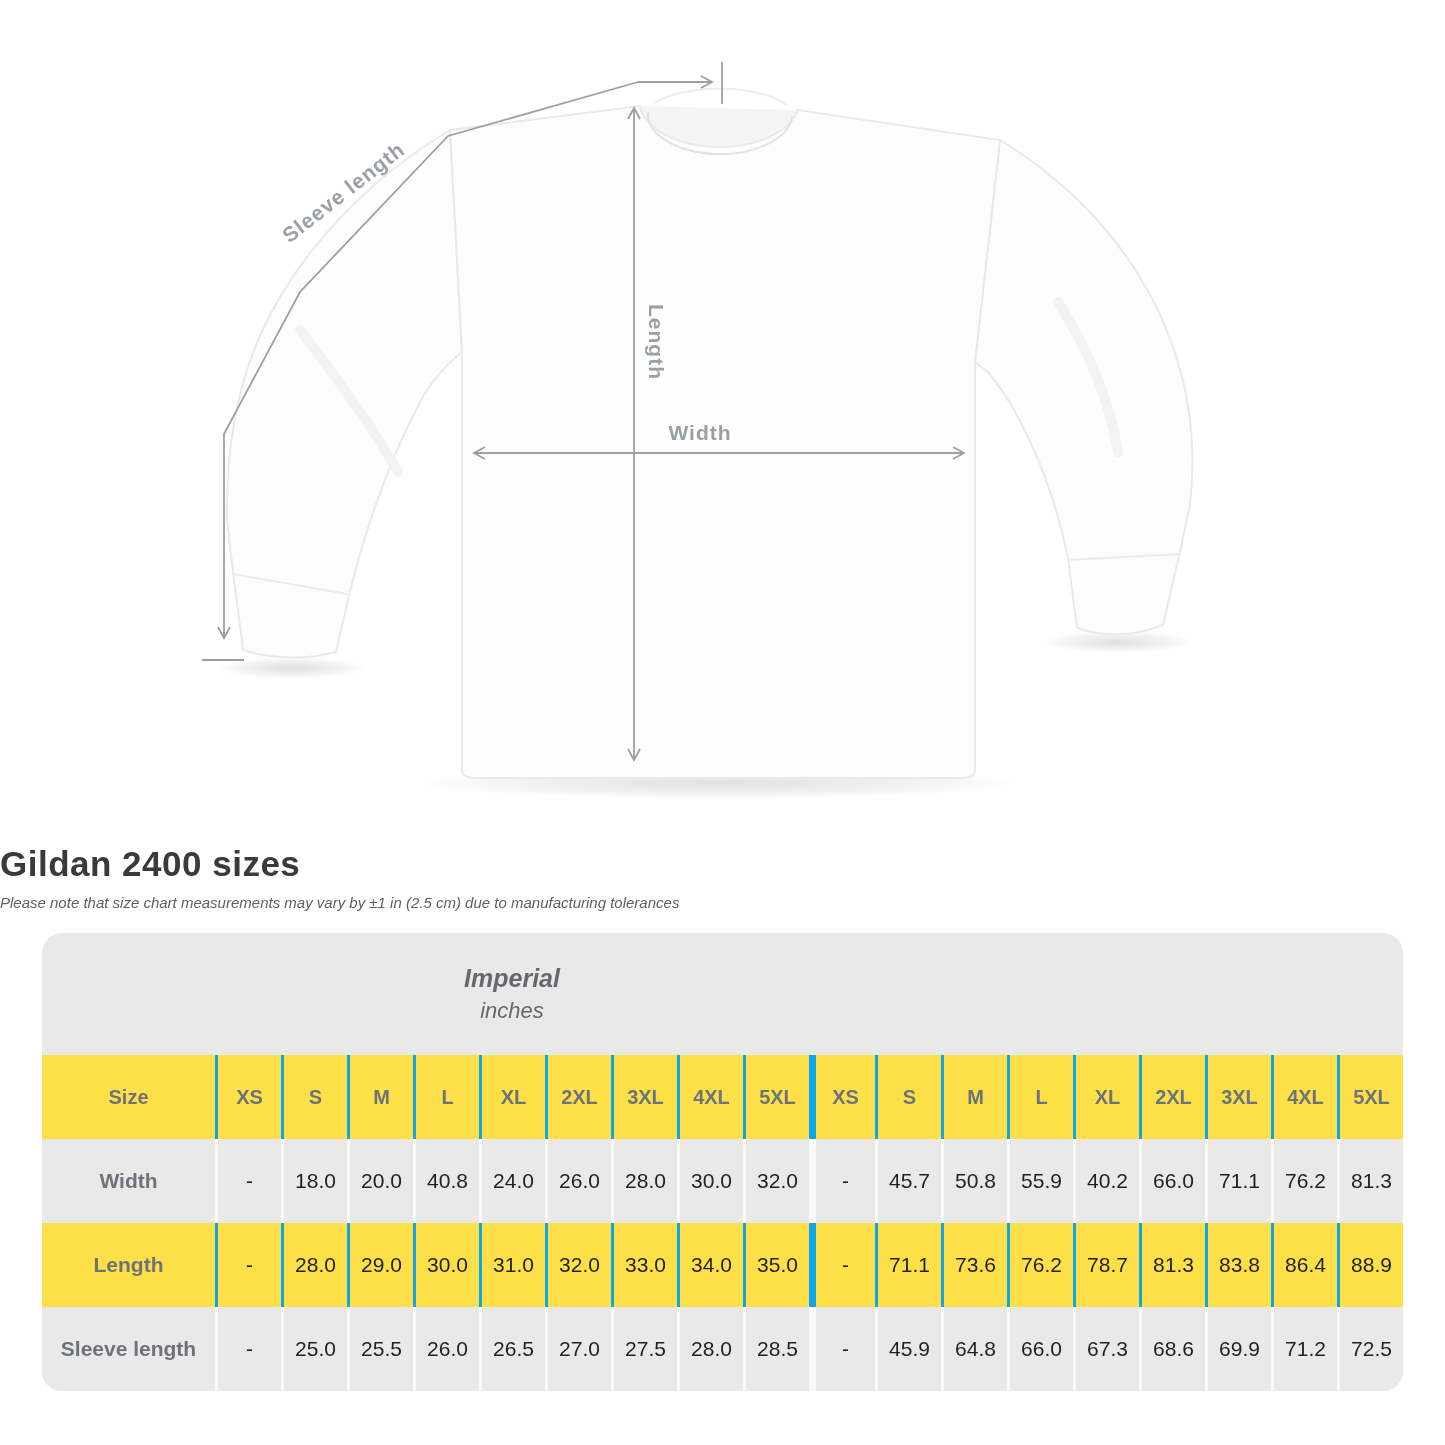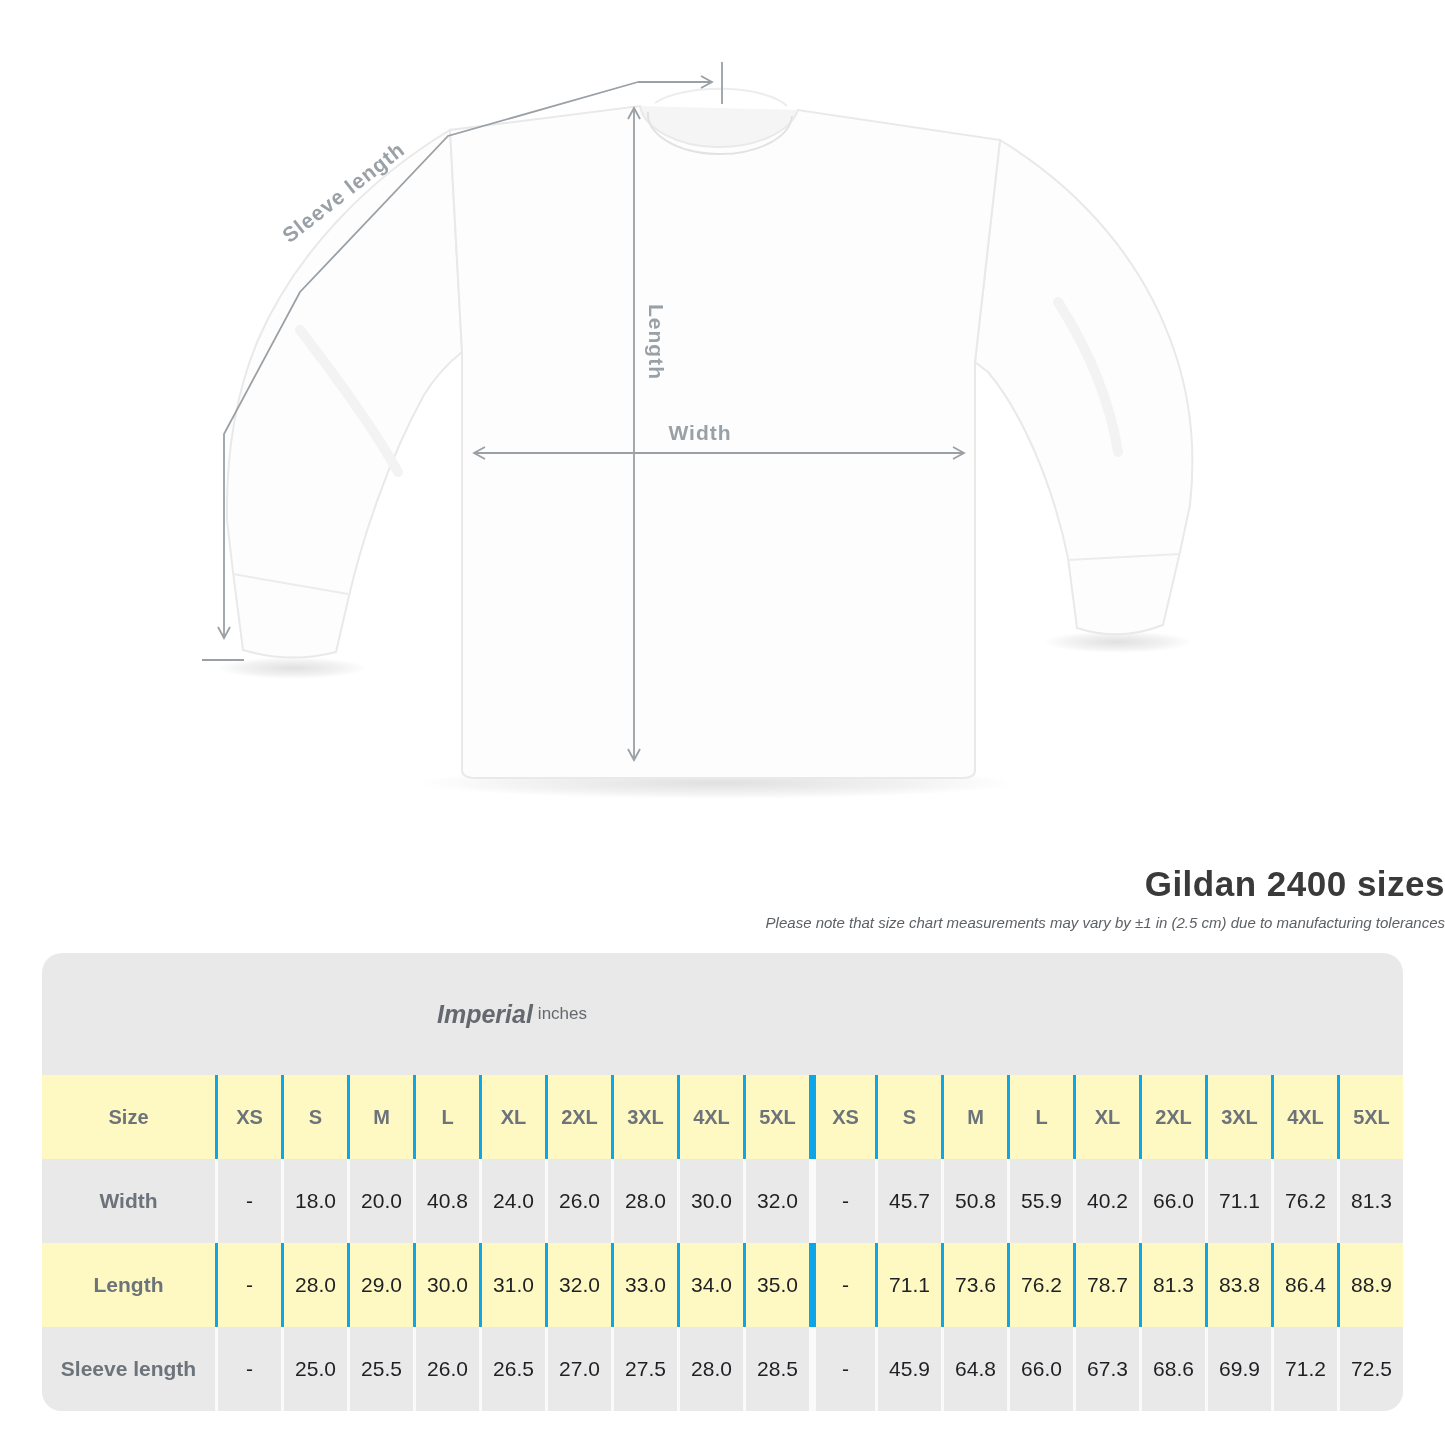--- a/index.html
+++ b/index.html
@@ -5,34 +5,34 @@
   html,body{margin:0;padding:0;}
   body{
     width:1445px;height:1445px;overflow:hidden;background:#ffffff;
     font-family:"Liberation Sans","DejaVu Sans",sans-serif;
     -webkit-font-smoothing:antialiased;
   }
   
   .diagram{position:relative;width:1445px;height:842px;}
   .diagram svg{display:block;}
   
-  .title-block{text-align:right;margin-top:22px;}
+  .title-block{text-align:left;margin-top:2px;}
   .page-title{font-size:35px;font-weight:bold;color:#3a3a3a;letter-spacing:.5px;}
   .page-subtitle{margin-top:10px;font-size:15px;font-style:italic;color:#5d6165;}
   
   .table-wrap{
     margin:22px 42px 0 42px;width:1361px;background:#e9e9e9;
     border-radius:20px;overflow:hidden;
   }
   .band{display:grid;grid-template-columns:173px repeat(18,1fr);height:122px;}
-  .band .group{grid-column:span 9;display:flex;flex-direction:row;align-items:center;justify-content:center;gap:5px;}
+  .band .group{grid-column:span 9;display:flex;flex-direction:column;align-items:center;justify-content:center;gap:5px;}
   .g-name{font-size:25px;font-weight:bold;font-style:italic;color:#64696f;}
-  .g-unit{font-size:17px;color:#64696f;}
+  .g-unit{font-size:22px;font-style:italic;color:#64696f;}
   .trow{display:grid;grid-template-columns:173px repeat(18,1fr);height:84px;}
-  .trow.white{background:#fef9c3;}
+  .trow.white{background:#fde047;}
   .trow.gray{background:#e9e9e9;}
   .trow > div{display:flex;align-items:center;justify-content:center;}
   .trow.white > div:nth-child(n+2){border-left:3px solid #0ea5e9;}
   .trow.gray  > div:nth-child(n+2){border-left:3px solid #fafafa;}
   .trow > div:nth-child(11){border-left-width:7px !important;}
   .cell.head,.cell.label{font-size:20px;font-weight:bold;color:#6d737a;}
   .cell.label{font-size:21px;}
   .cell.val{font-size:21px;color:#1f2023;}
 </style>
 </head>

